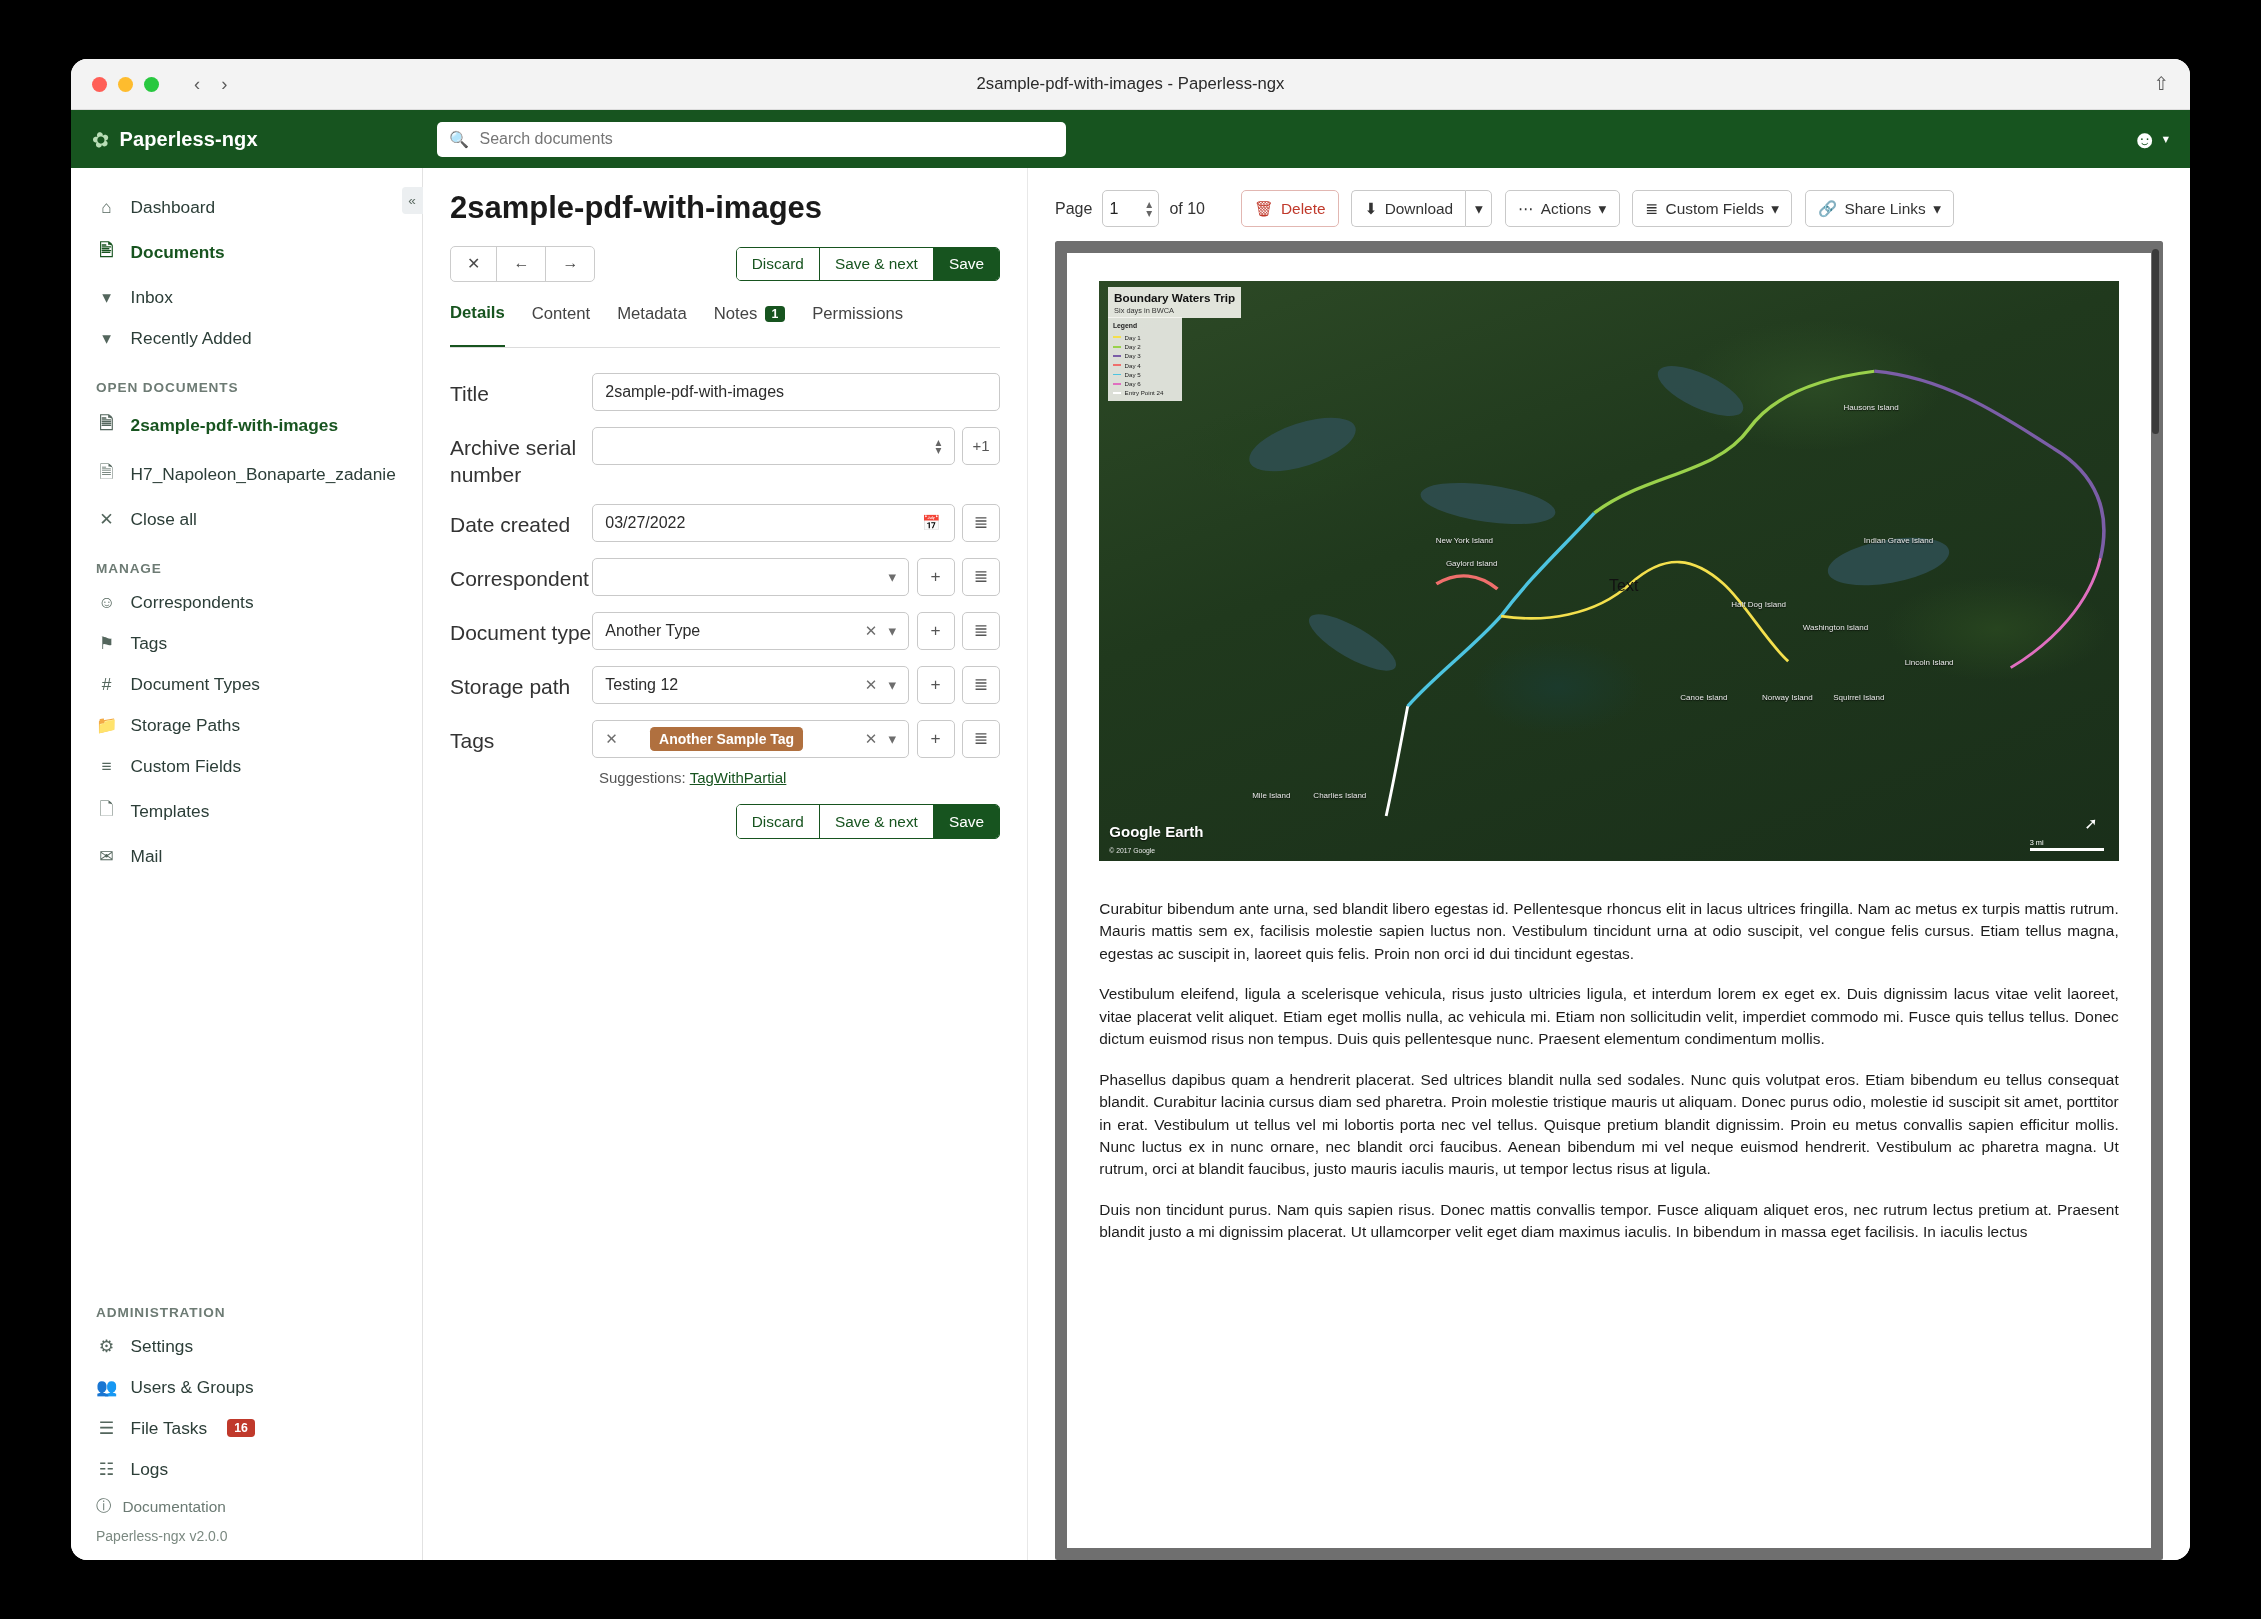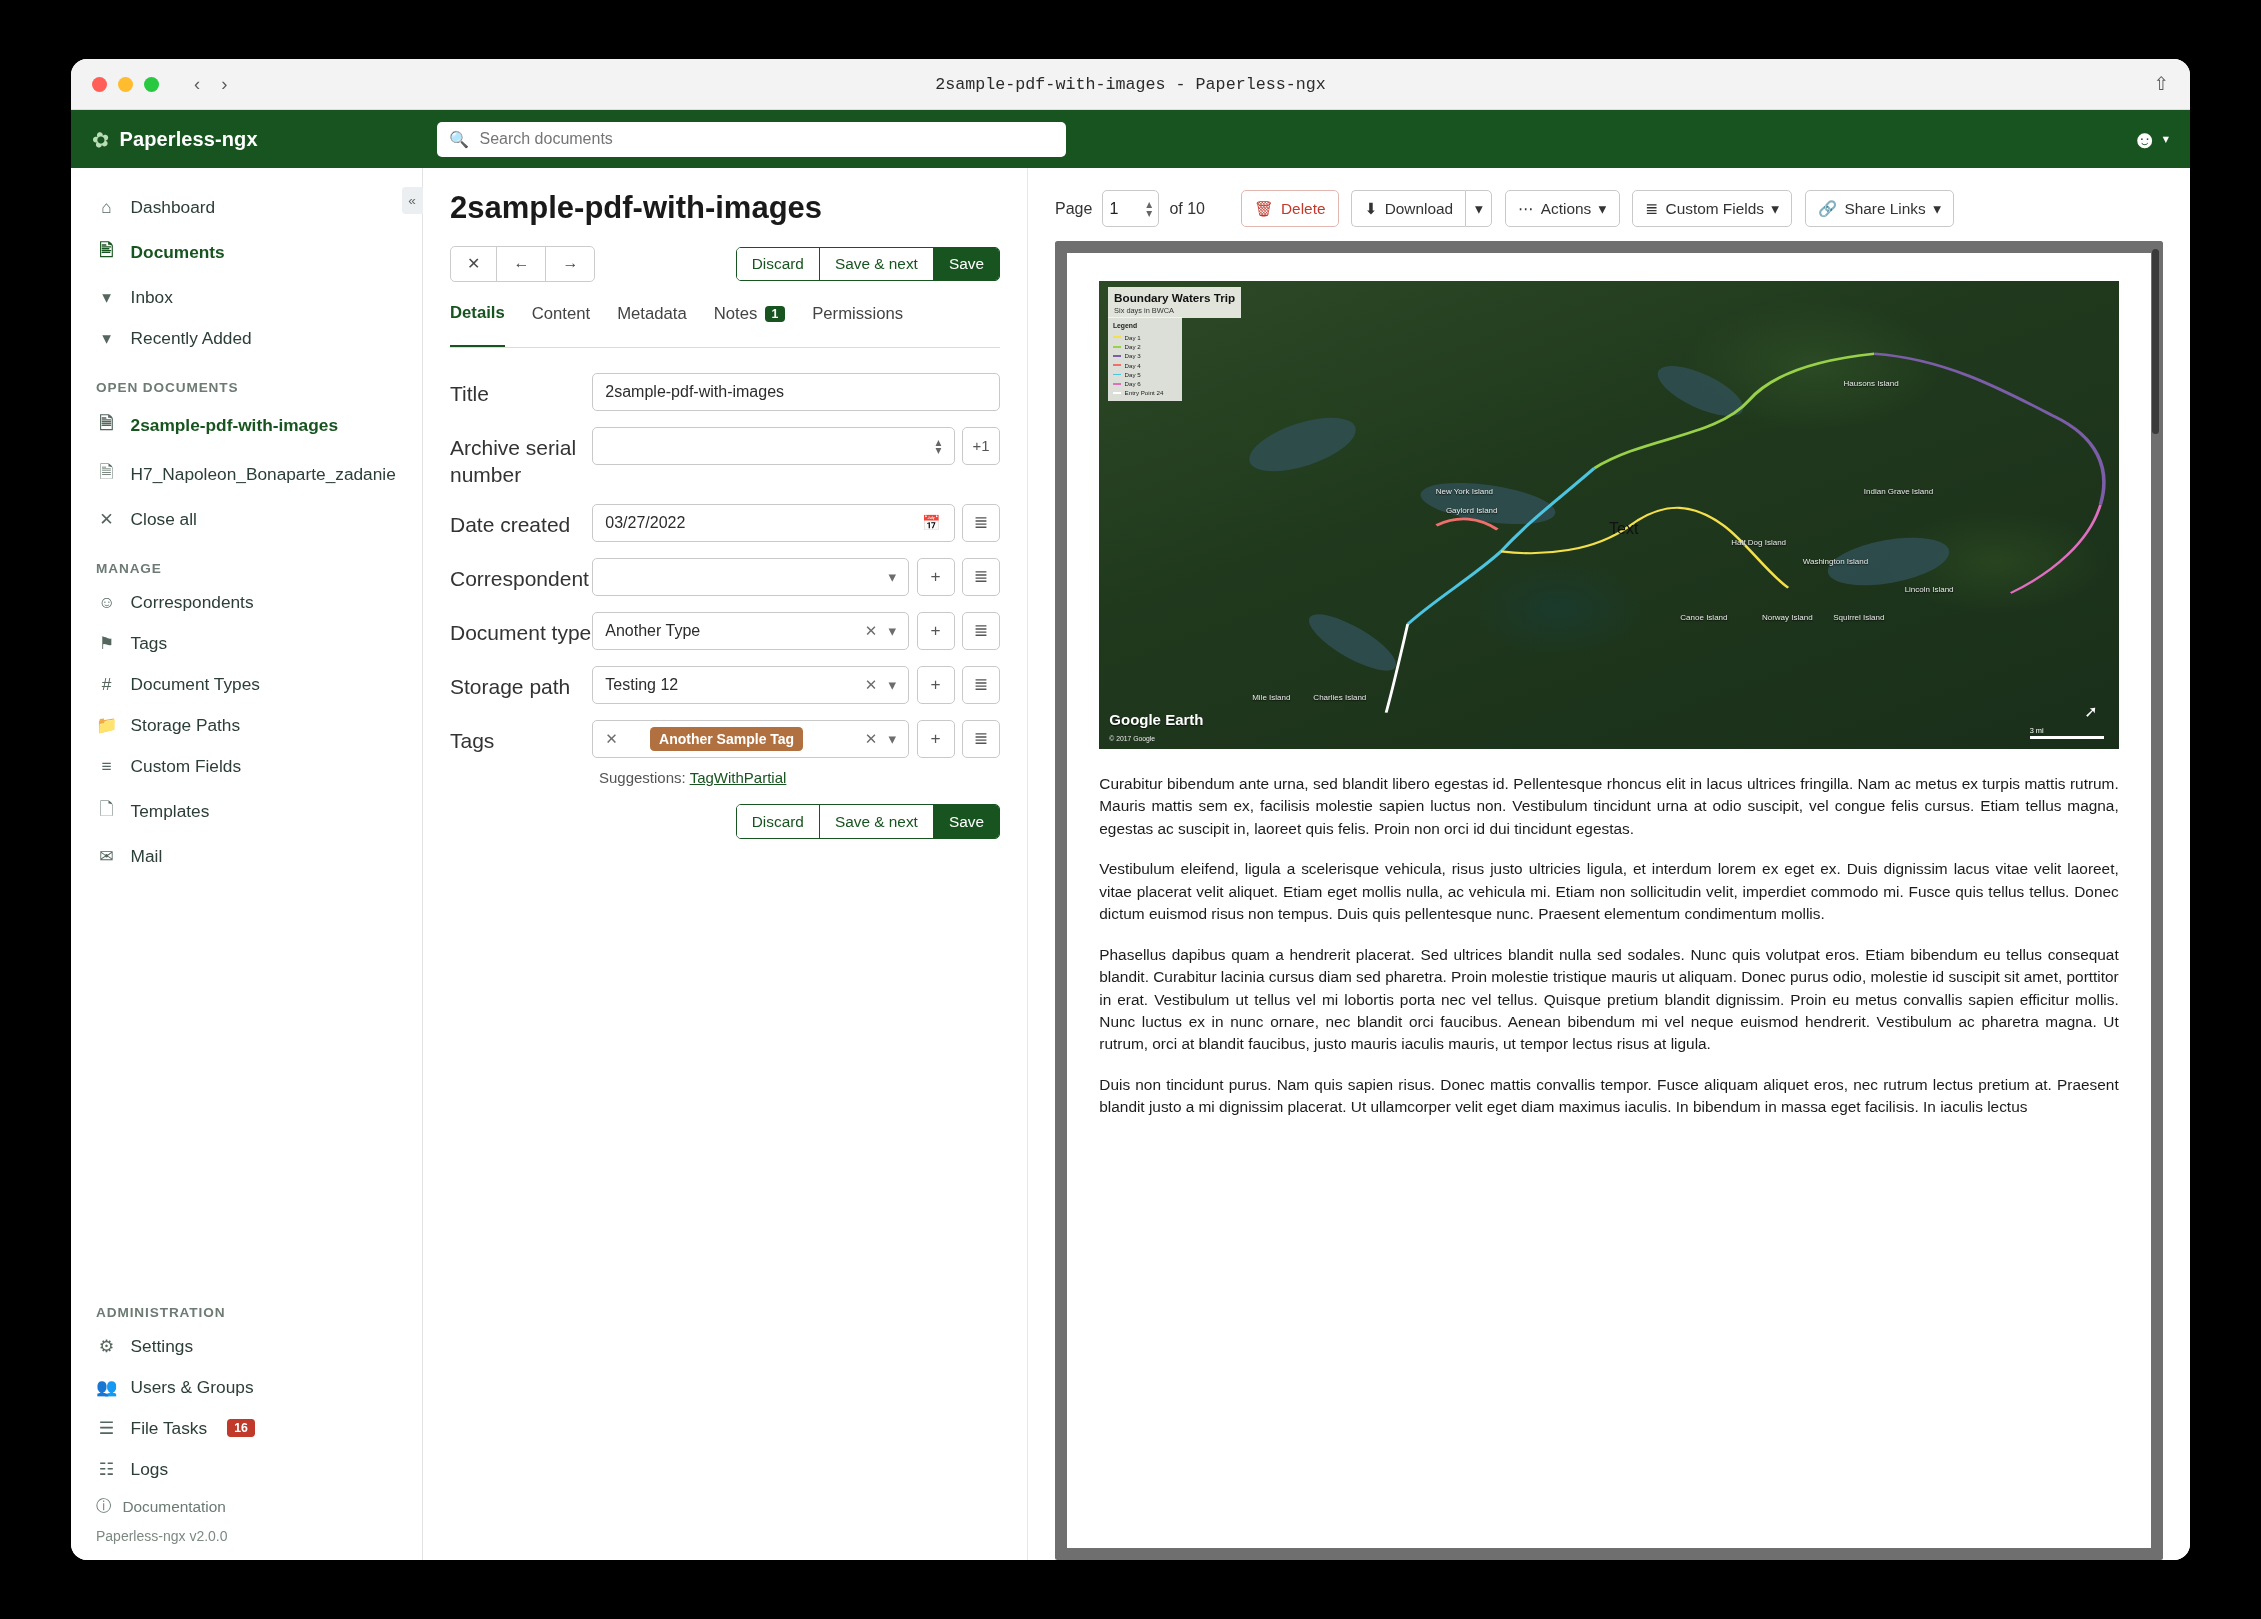--- a/index.html
+++ b/index.html
@@ -38,21 +38,20 @@
   .dot.yellow { background: #febc2e; }
   .dot.green { background: #28c840; }
   .navarrows {
     display: flex; gap: 21px; margin-left: 35px;
     color: #5c5c5c; font-size: 18.5px; line-height: 1;
   }
   .titlebar-title {
     position: absolute; left: 0; right: 0; text-align: center;
     font-size: 16.7px; color: #2b2b2b;
     pointer-events: none;
-    font-family: Liberation Mono, monospace;
   }
   .titlebar-right {
     margin-left: auto; color: #5a5a5a; display: flex; align-items: center;
   }
   .share-glyph { font-size: 18.5px; line-height: 1; }
   
   .appbar {
     height: 58px; background: #17541f;
     display: flex; align-items: center;
     padding: 0 21px;
@@ -192,23 +191,23 @@
   .viewer {
     flex: 1; margin: 0 27px 0 27px;
     background: #6f6f6f; padding: 12.3px;
     border-radius: 2.5px;
     overflow: hidden; position: relative;
   }
   .page-sheet {
     background: #fff; height: 100%; padding: 28px 32px 0 32px; overflow: hidden;
   }
   .doc-img {
-    width: 100%; height: 468px; position: relative; overflow: hidden;
+    width: 100%; height: 580px; position: relative; overflow: hidden;
     background: #ef4444;
-    margin-bottom: 24px;
+    margin-bottom: 37px;
   }
   .doc-text p {
     font-size: 15.4px; line-height: 1.45; color: #1c1c1c; text-align: justify;
     margin: 0 0 18.5px 0;
   }
   .scrollbar {
     position: absolute; right: 3.7px; top: 8.6px; width: 7.4px; height: 185px;
     background: #3a3a3a; border-radius: 3.7px;
   }
   

